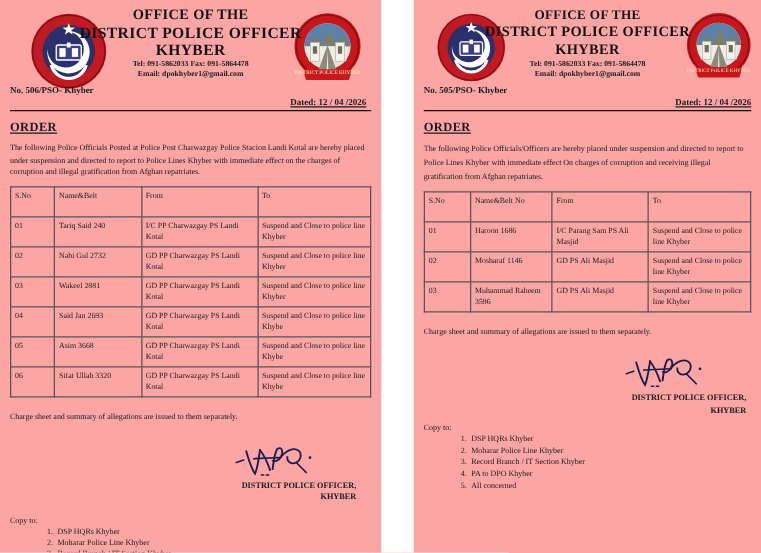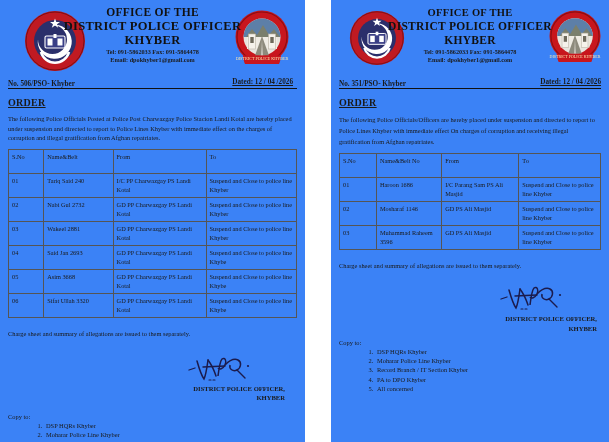--- a/index.html
+++ b/index.html
@@ -6,21 +6,21 @@
   body{
     width:609px;height:442px;
     background:#ffffff;
     font-family:"Liberation Serif", serif;
     overflow:hidden;
     position:relative;
   }
   .page{
     position:absolute;
     top:0;
-    background:#3b82f6;
+    background:#fca5a5;
     overflow:hidden;
     color:#1a1a1a;
   }
   #page-left{left:0;width:305px;height:442px;}
   #page-right{left:331px;width:278px;height:442px;}
   .gap{
     position:absolute;left:305px;top:0;width:26px;height:442px;
     background:#ffffff;
   }
 
@@ -50,21 +50,21 @@
   #page-right .logo-right{right:8px;}
 
   
   .refline{
     position:relative;
     margin:2px 8px 0 8px;
     height:14px;
     border-bottom:1.6px solid #111;
     font-size:7.2px;font-weight:bold;
   }
-  .ref-no{position:absolute;left:0;bottom:0;white-space:nowrap;}
+  .ref-no{position:absolute;left:0;bottom:12px;white-space:nowrap;}
   .ref-date{position:absolute;right:4px;bottom:2px;white-space:nowrap;text-decoration:underline;}
   #page-right .ref-date{right:0;}
 
   
   .body-wrap{padding:8px 8px 0 8px;}
   .order-title{
     font-size:10px;font-weight:bold;text-decoration:underline;
     letter-spacing:.3px;margin-bottom:6px;
   }
   .para{
@@ -301,21 +301,21 @@
     <div class="lh-center">
       <div class="lh-l1">OFFICE OF THE</div>
       <div class="lh-l2">DISTRICT POLICE OFFICER</div>
       <div class="lh-l3">KHYBER</div>
       <div class="lh-tel">Tel: 091-5862033 Fax: 091-5864478</div>
       <div class="lh-mail">Email: dpokhyber1@gmail.com</div>
     </div>
   </div>
 
   <div class="refline">
-    <span class="ref-no">No. 351/PSO- Khyber</span>
+    <span class="ref-no">No. 505/PSO- Khyber</span>
     <span class="ref-date">Dated:  12 / 04 /2026</span>
   </div>
 
   <div class="body-wrap">
     <div class="order-title">ORDER</div>
     <div class="para">The following Police Officials/Officers are hereby placed under suspension and directed to report to Police Lines Khyber with immediate effect On charges of corruption and receiving illegal gratification from Afghan repatriates.</div>
 
     <table class="orders">
       <thead>
         <tr>

